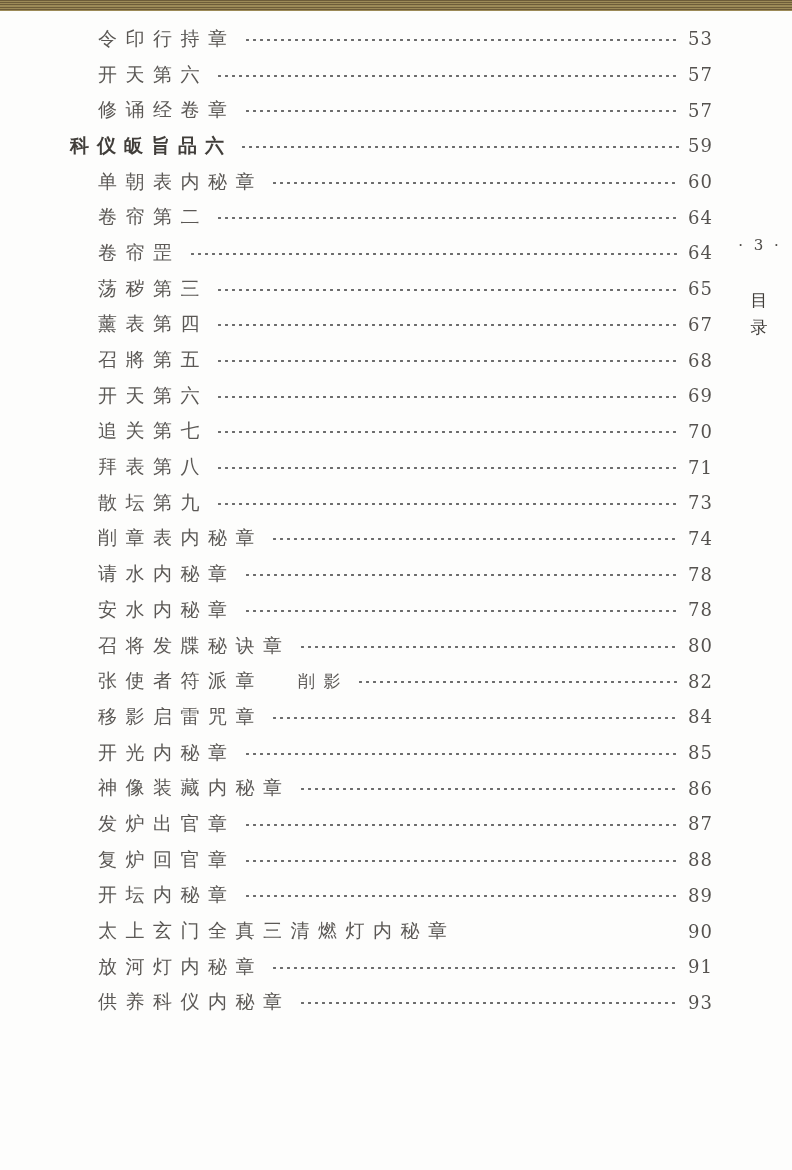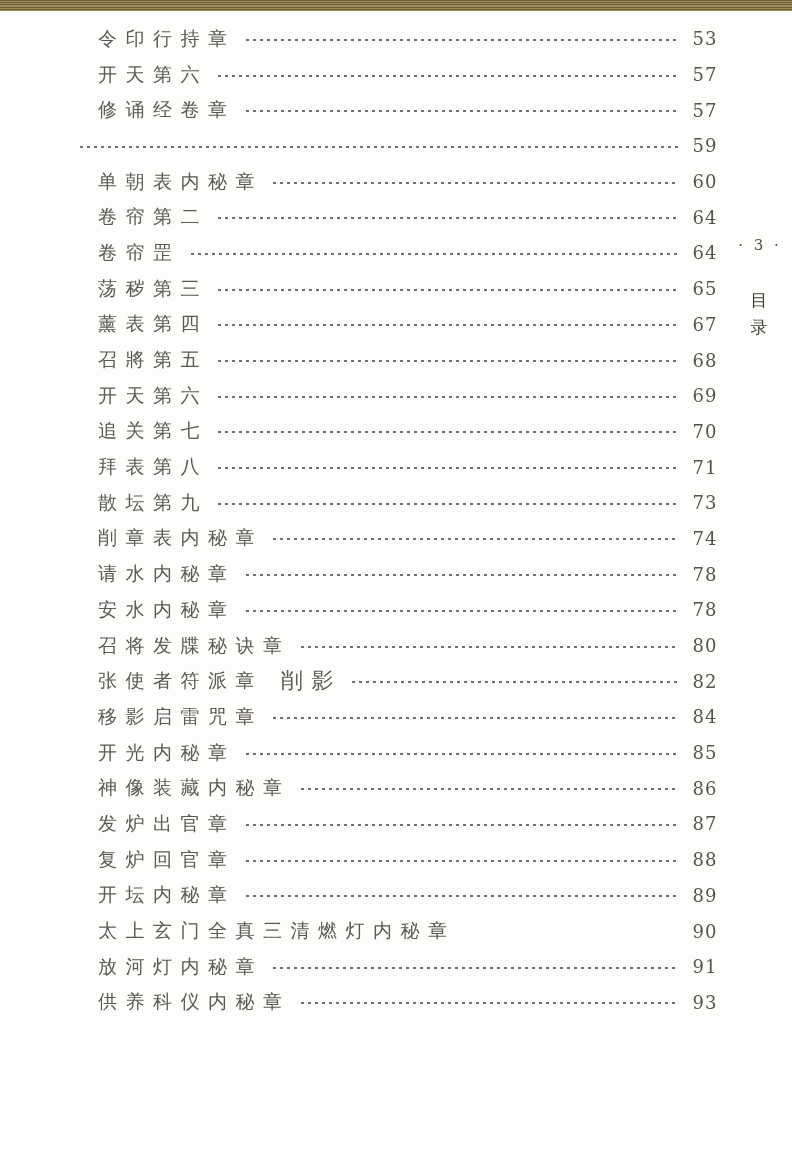--- a/index.html
+++ b/index.html
@@ -47,44 +47,44 @@
     font-size: 19px;
     letter-spacing: 8.5px;
     color: #5b5855;
   }
   .lv1 .title {
     color: #413e3a;
     font-weight: 600;
     letter-spacing: 8px;
   }
   .subtitle {
-    font-size: 22px;
+    font-size: 17px;
     letter-spacing: 8.5px;
     color: #5b5855;
-    margin-left: 18px;
+    margin-left: 35px;
   }
 
   .leader {
     flex: 1 1 auto;
     height: 6px;
     margin-left: 8px;
     margin-right: 9px;
     align-self: center;
     transform: translateY(1px);
     background-image: radial-gradient(circle, #6b6b6b 1.1px, rgba(0,0,0,0) 1.5px);
     background-size: 7px 6px;
     background-repeat: repeat-x;
     background-position: left center;
   }
 
   .pagenum {
     font-size: 18px;
     color: #55524f;
     min-width: 34px;
-    text-align: center;
+    text-align: left;
     letter-spacing: 1px;
   }
 
   
   .margin-col {
     position: absolute;
     top: 236px;
     right: 8px;
     width: 48px;
     text-align: center;
@@ -124,20 +124,21 @@
     <span class="leader"></span>
     <span class="pagenum">57</span>
   </div>
     <div class="toc-row lv2">
     <span class="title">修诵经卷章</span>
 
     <span class="leader"></span>
     <span class="pagenum">57</span>
   </div>
     <div class="toc-row lv1">
+    <span class="title">科仪皈旨品六</span>
 
     <span class="leader"></span>
     <span class="pagenum">59</span>
   </div>
     <div class="toc-row lv2">
     <span class="title">单朝表内秘章</span>
 
     <span class="leader"></span>
     <span class="pagenum">60</span>
   </div>

